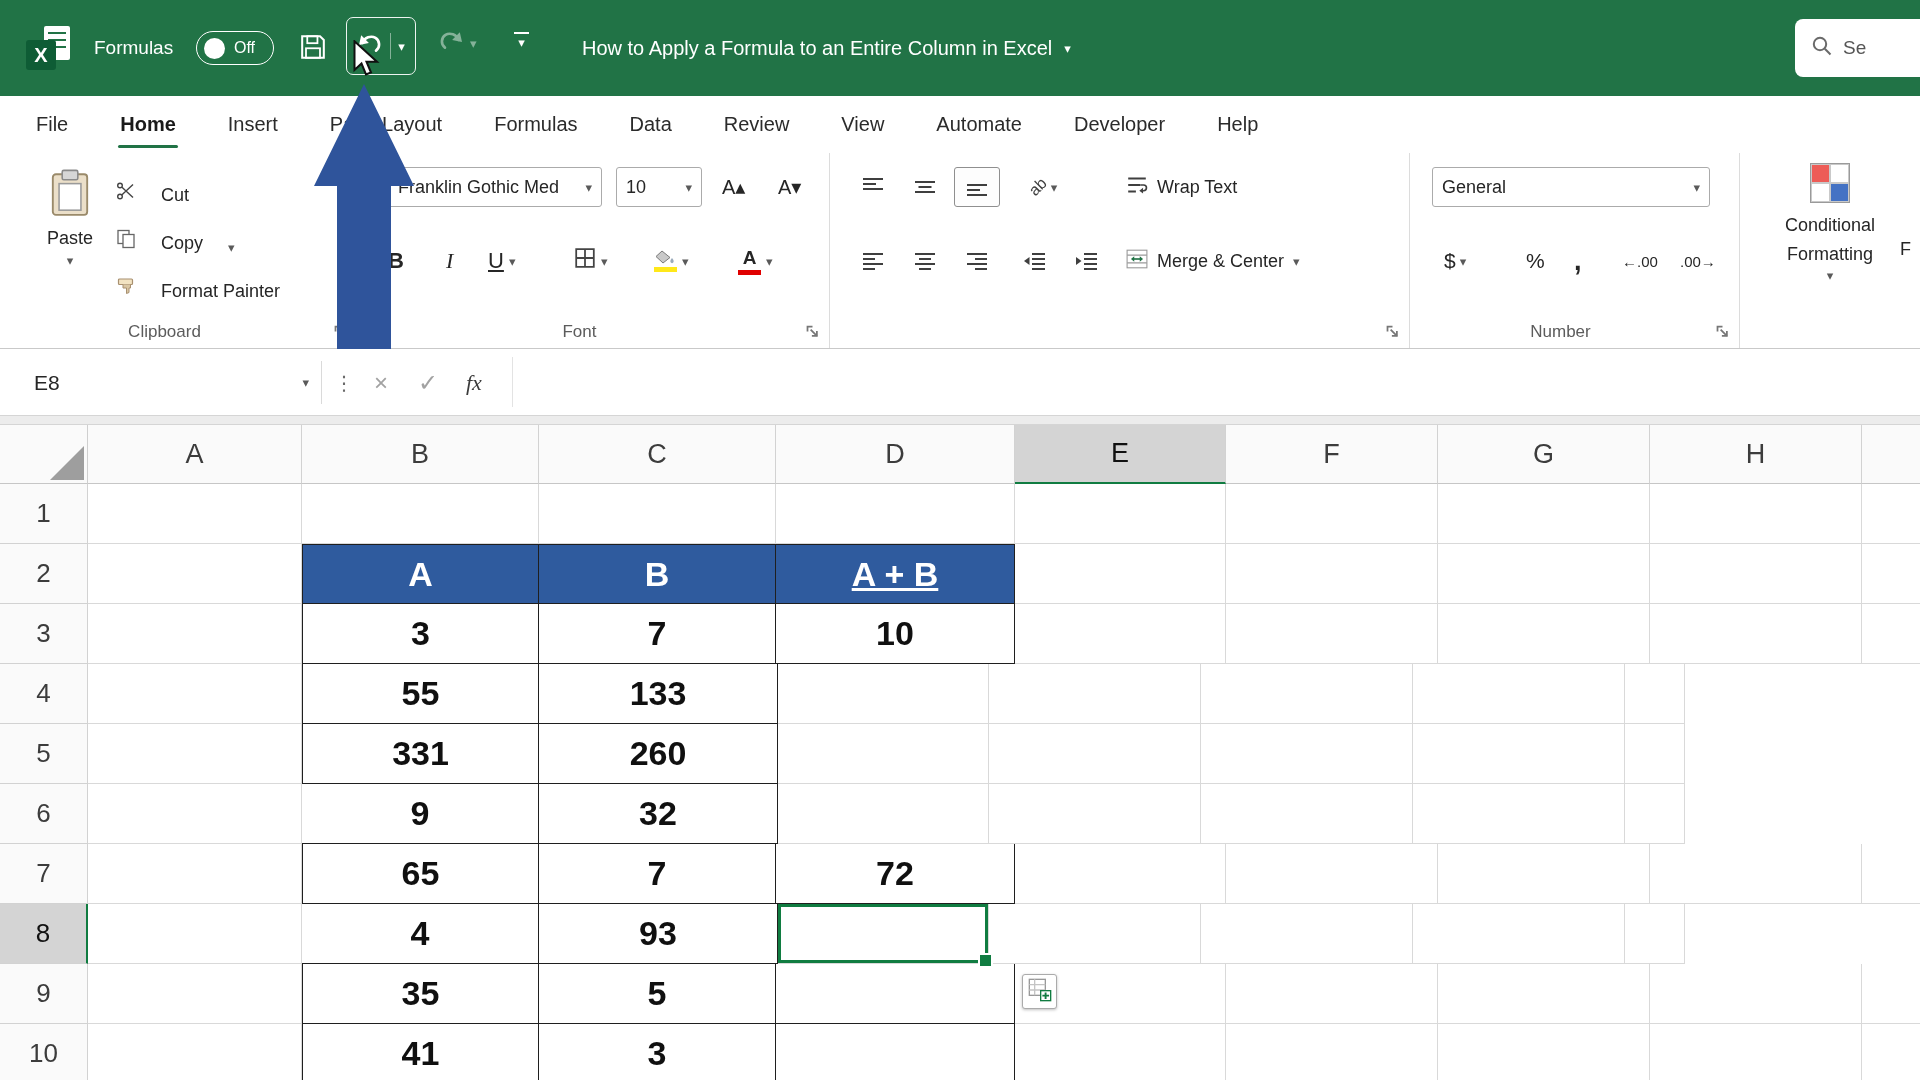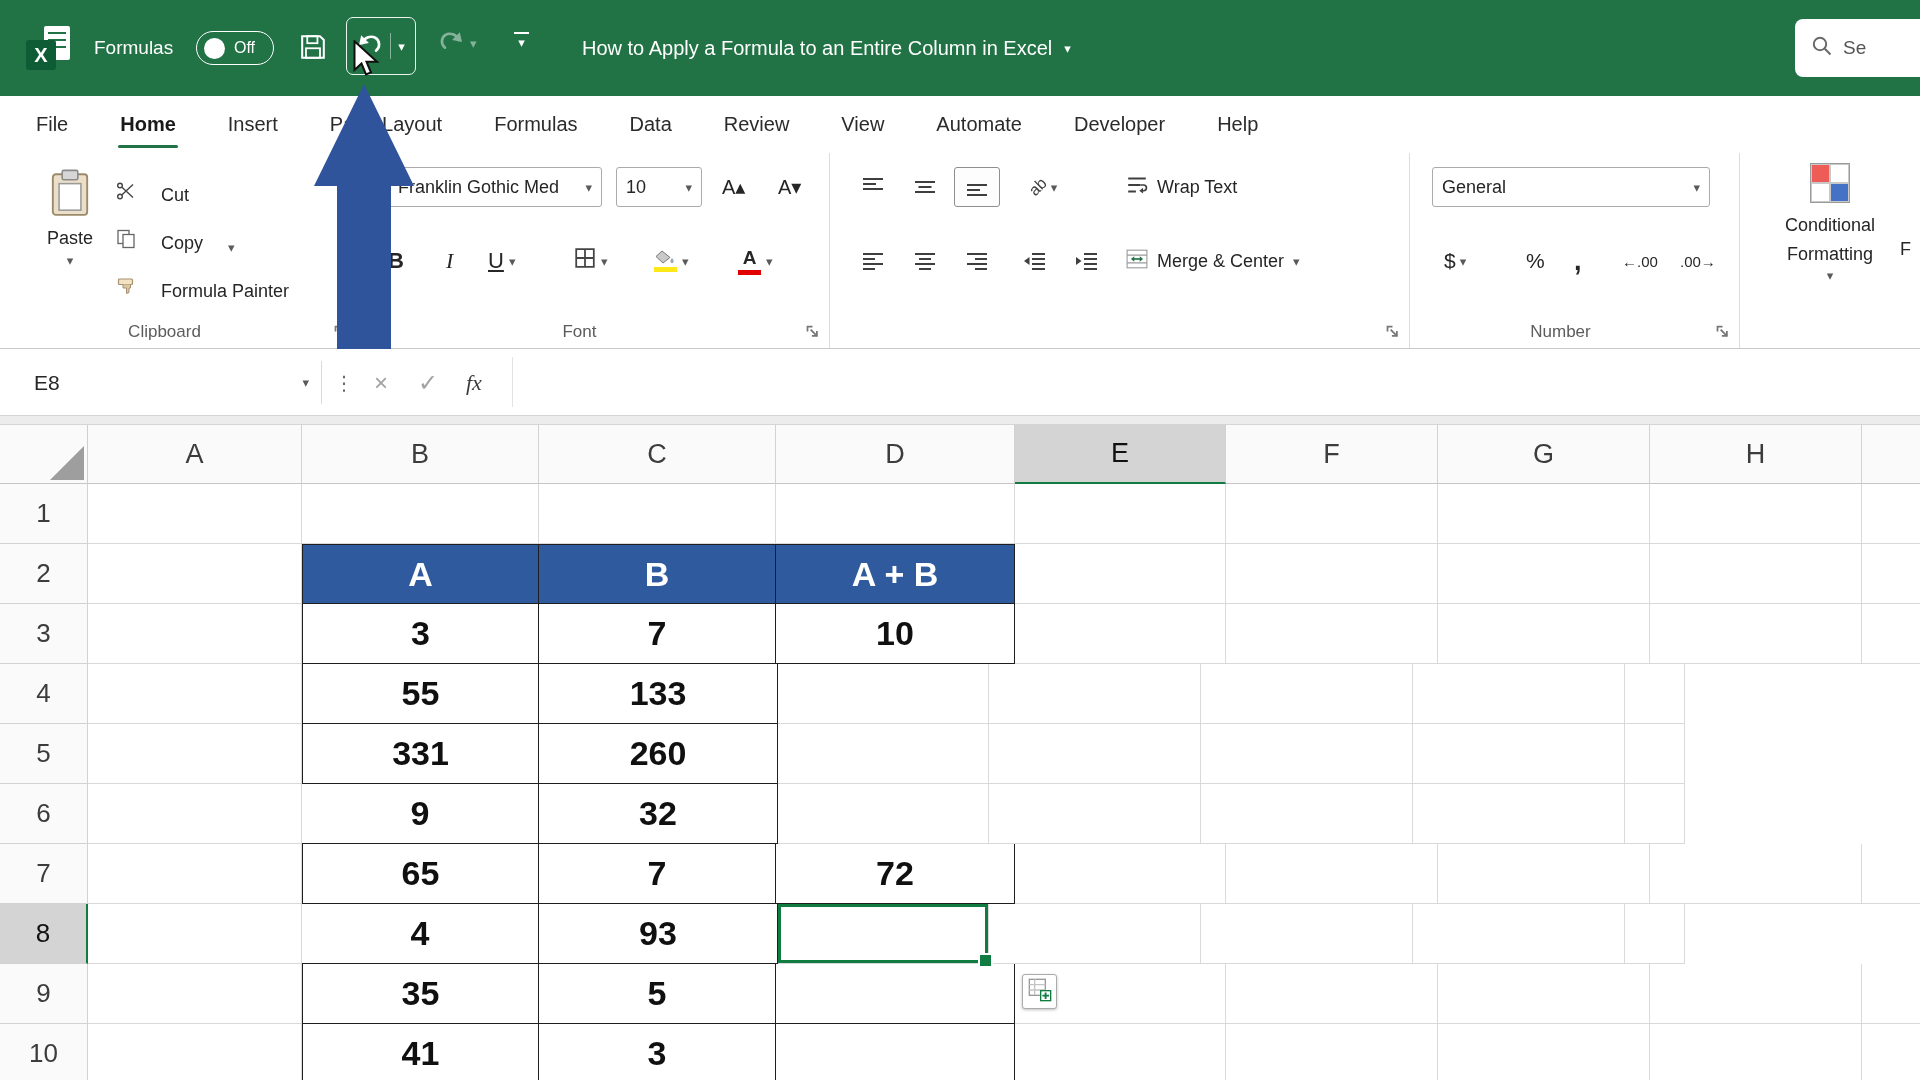--- a/index.html
+++ b/index.html
@@ -233,21 +233,21 @@
         <span>Copy</span>
         <span class="chev">▾</span>
       </div>
       <div class="clip-item" id="fp-btn">
         <span>
           <svg width="20" height="20" viewBox="0 0 20 20">
               <rect x="2.5" y="2" width="14" height="5.5" rx="1" fill="#F2E3C2" stroke="#a89070" stroke-width="1.2"></rect>
               <path d="M7 7.5 v3.5 h3.5 v5.5 l2.5-1 v-4.5 h1.5 v-3.5" fill="#d9c6a3" stroke="#a89070" stroke-width="1"></path>
             </svg>
         </span>
-        <span>Formula Painter</span>
+        <span>Format Painter</span>
       </div>
       <div class="grp-label">Clipboard</div>
       <span class="launcher">
         <svg width="15" height="15" viewBox="0 0 12 12">
             <path d="M2 6 V2 H6" fill="none" stroke="#777" stroke-width="1.4"></path>
             <path d="M4.5 4.5 L9.5 9.5" stroke="#777" stroke-width="1.4"></path>
             <path d="M9.5 5.5 V9.5 H5.5" fill="none" stroke="#777" stroke-width="1.4"></path>
           </svg>
       </span>
     </section>
@@ -474,21 +474,21 @@
           <div class="cell" style="width: 212px;"></div>
           <div class="cell" style="width: 212px;"></div>
           <div class="cell" style="width: 212px;"></div>
           <div class="cell" style="width: 60px;"></div>
         </div>
         <div class="g-row">
           <div class="row-hdr">2</div>
           <div class="cell" style="width: 214px;"></div>
           <div class="cell t-hd t-left t-top" style="width: 237px;">A</div>
           <div class="cell t-hd t-top" style="width: 237px;">B</div>
-          <div class="cell t-hd t-top" style="width: 239px;">A + B</div>
+          <div class="cell t-hd t-top" style="width: 239px; text-decoration: underline;">A + B</div>
           <div class="cell" style="width: 211px;"></div>
           <div class="cell" style="width: 212px;"></div>
           <div class="cell" style="width: 212px;"></div>
           <div class="cell" style="width: 212px;"></div>
           <div class="cell" style="width: 60px;"></div>
         </div>
         <div class="g-row">
           <div class="row-hdr">3</div>
           <div class="cell" style="width: 214px;"></div>
           <div class="cell t-cell t-left" style="width: 237px;">3</div>

